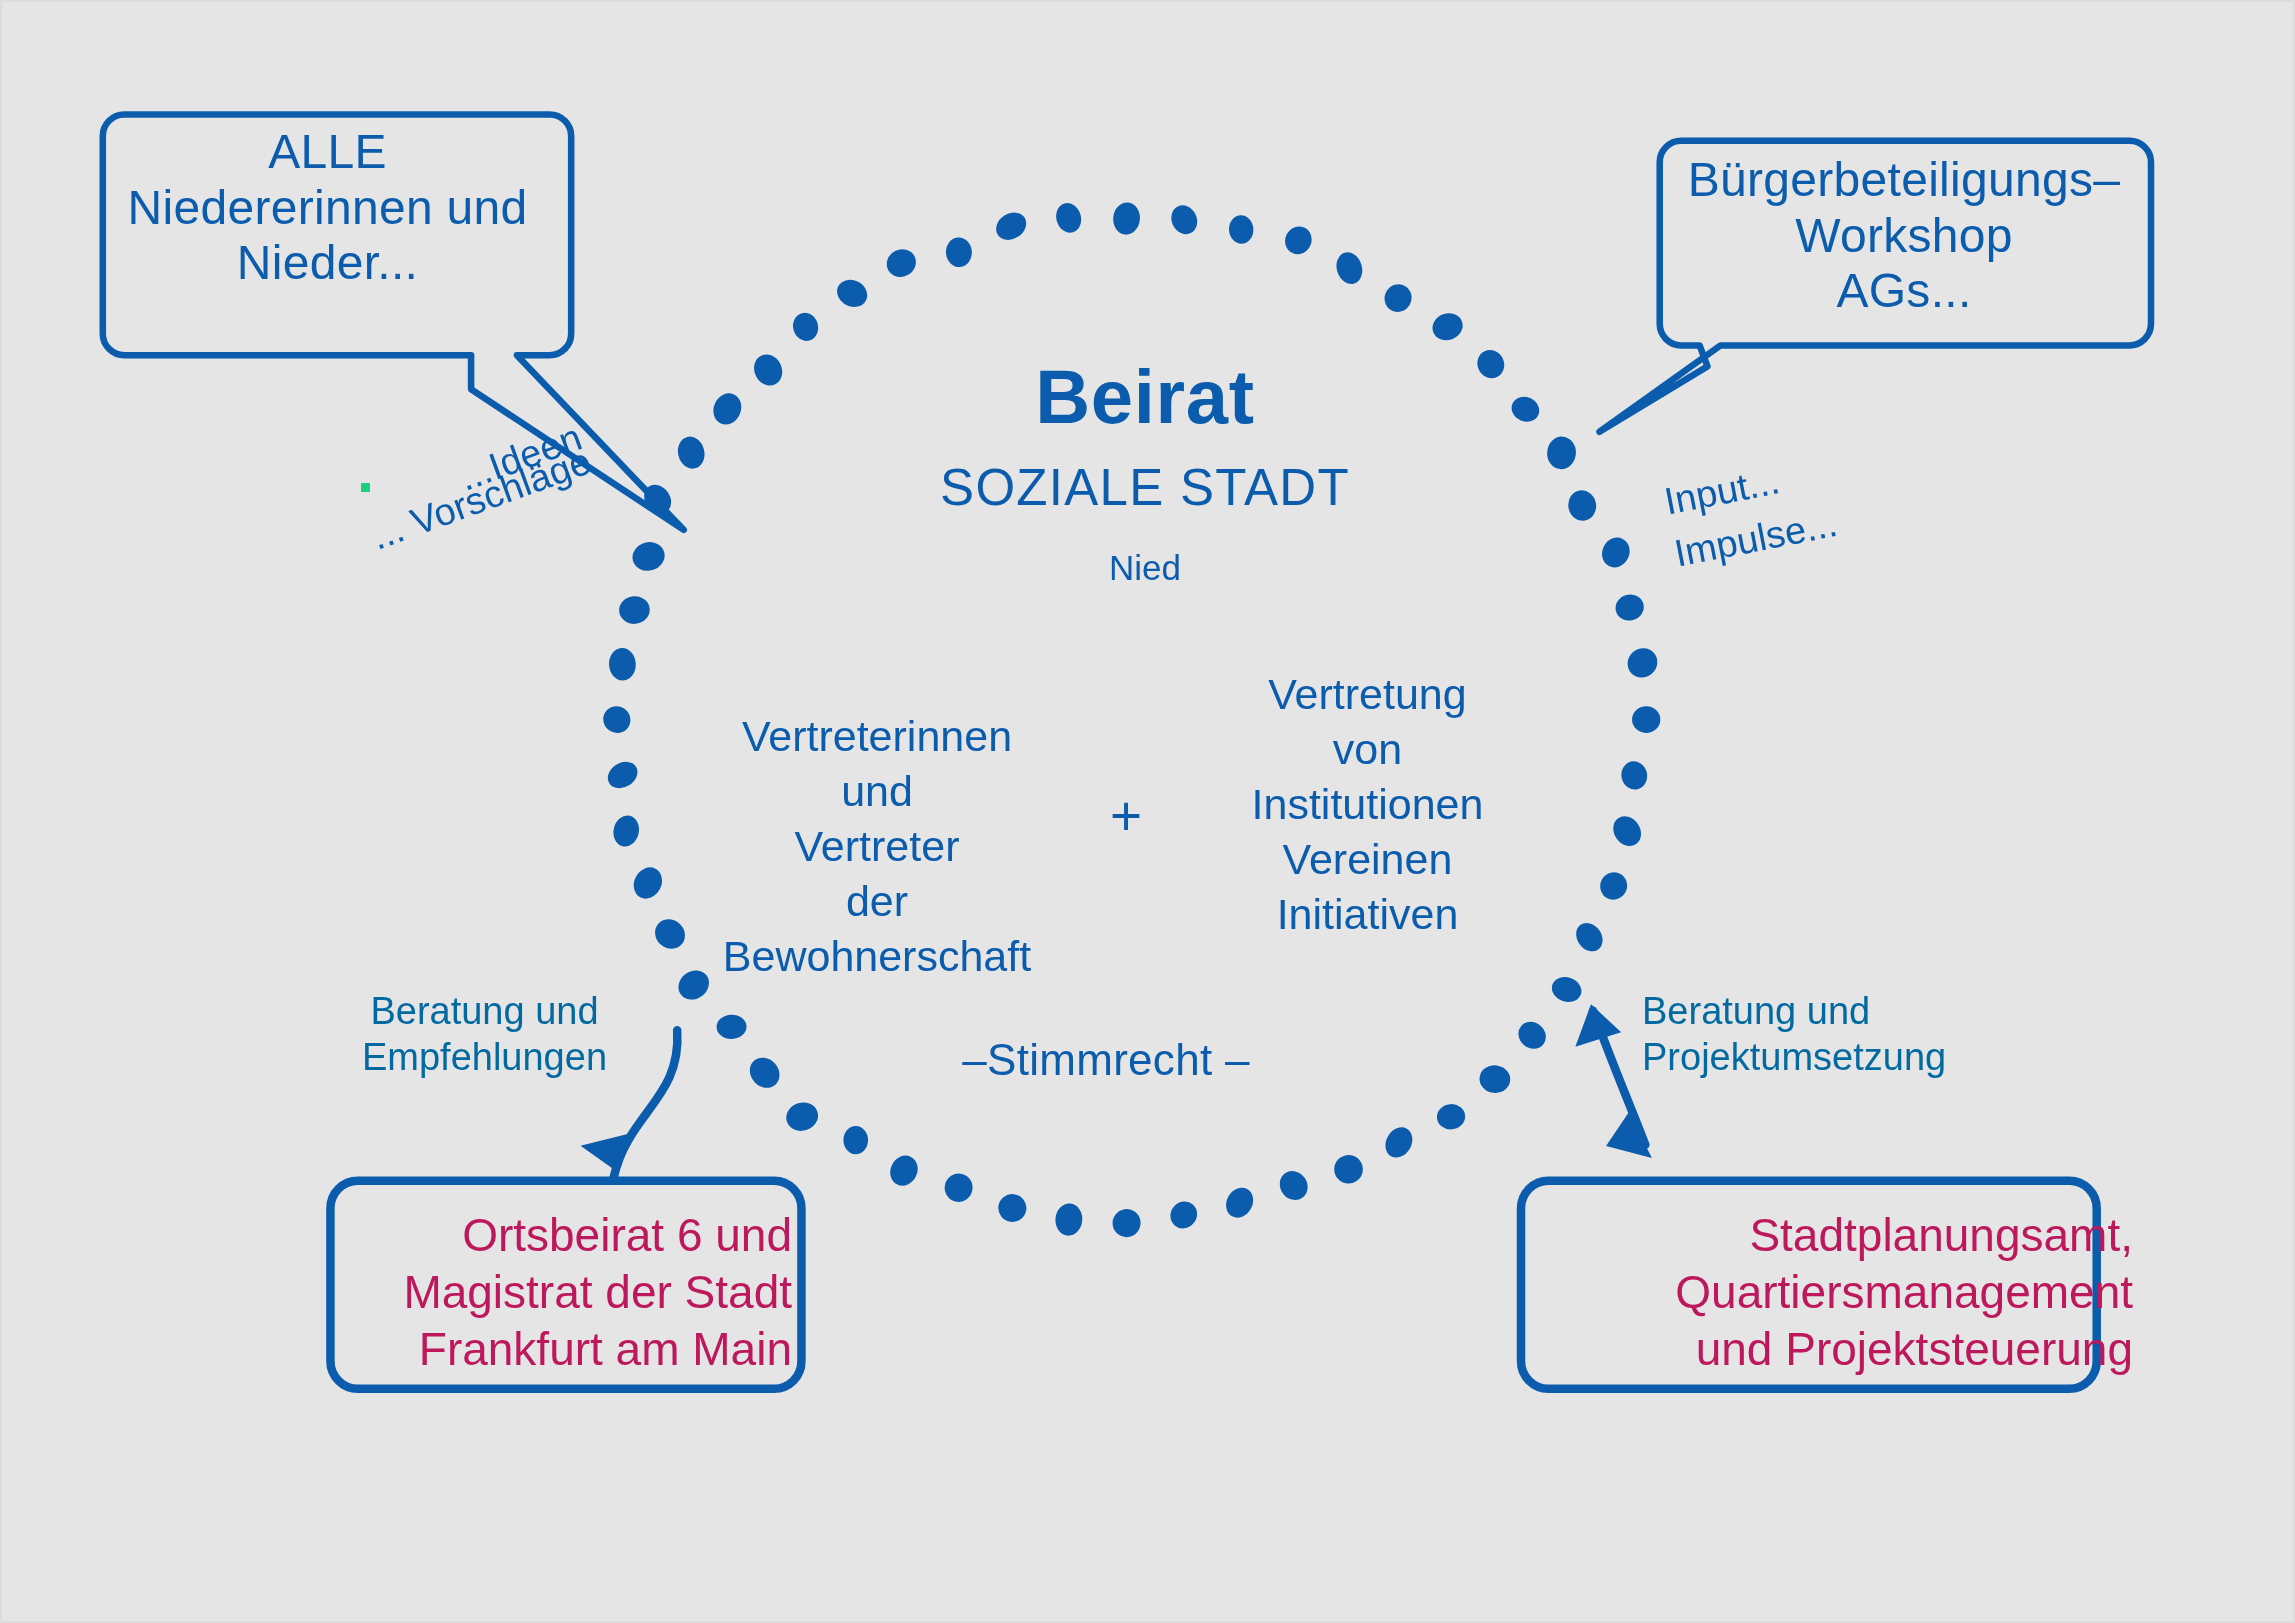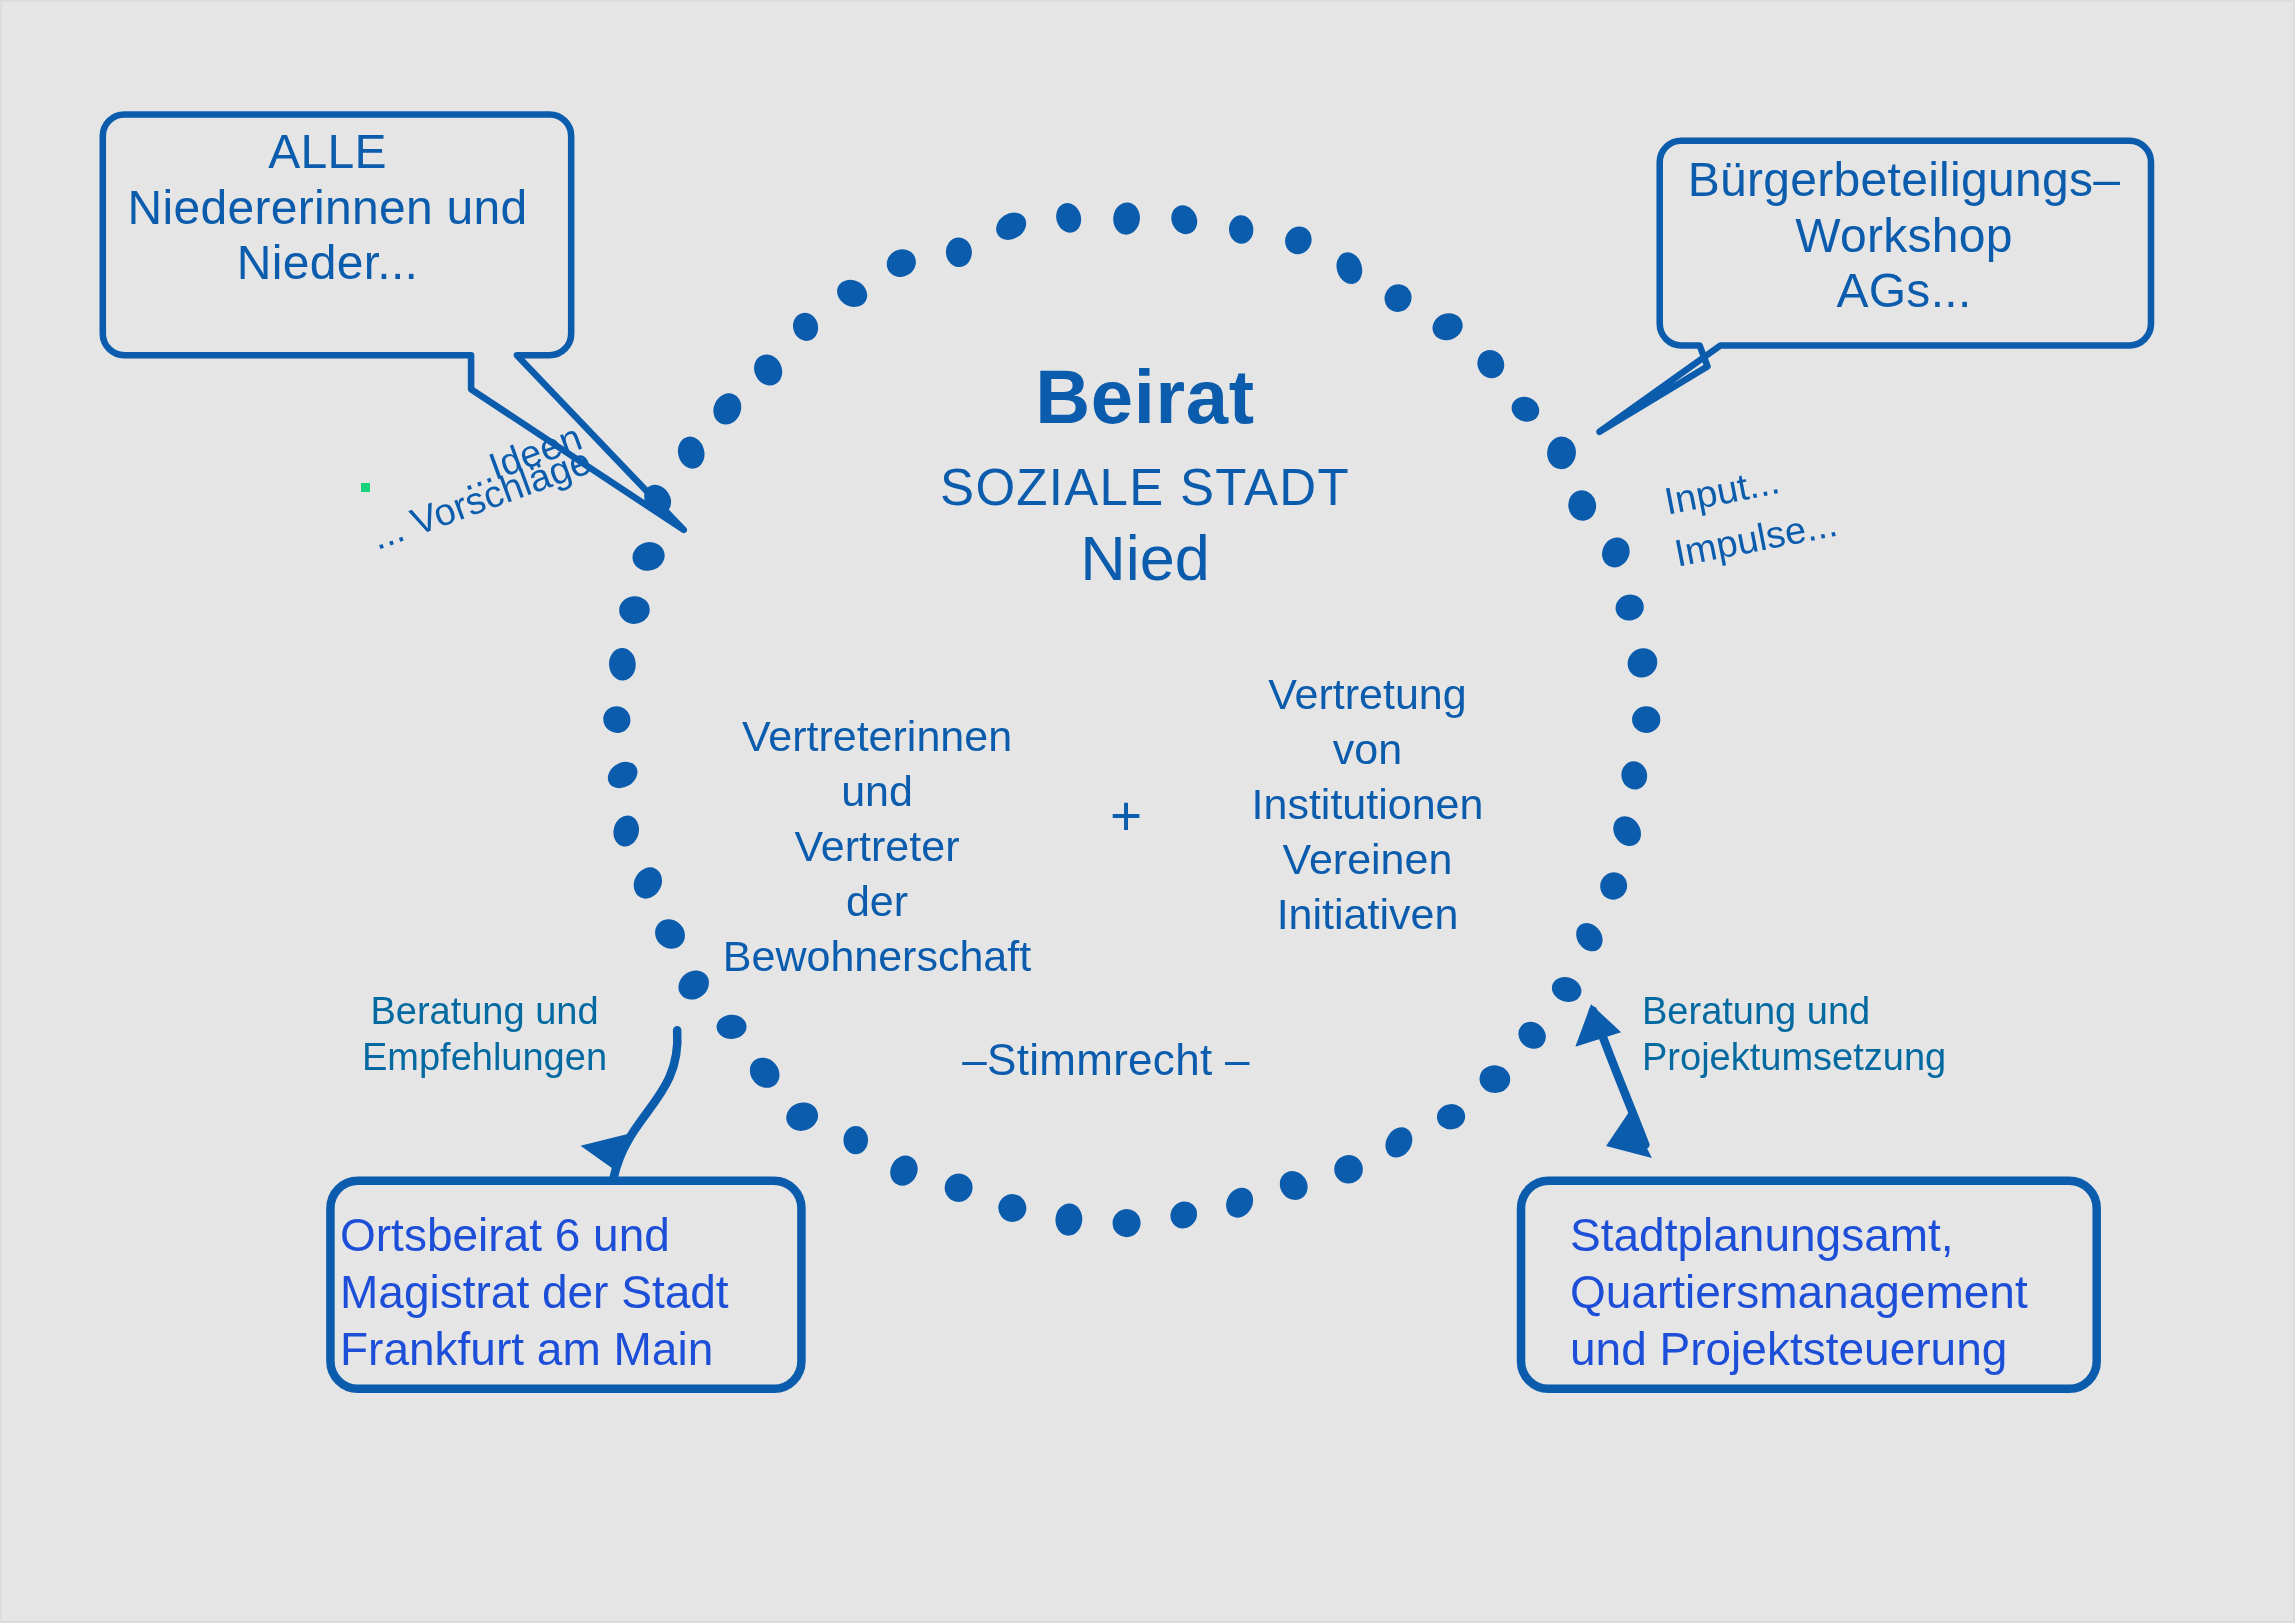--- a/index.html
+++ b/index.html
@@ -56,22 +56,22 @@
     font-size: 76px;
     font-weight: 700;
     letter-spacing: 0.7px;
   }
   #core-sub1 {
     left: 785px; top: 458px; width: 720px;
     font-size: 51px;
     letter-spacing: 1.3px;
   }
   #core-sub2 {
-    left: 785px; top: 522px; width: 720px;
-    font-size: 63px;
+    left: 785px; top: 548px; width: 720px;
+    font-size: 35px;
   }
 
   
   #col-left {
     left: 694px; top: 667px; width: 366px;
     font-size: 43px;
     line-height: 1.28;
     margin-top: 42px;
   }
   #col-right {
@@ -134,22 +134,22 @@
     white-space: pre-line;
   }
   #cap-beratung-left  { left: 347px;  top: 988px; width: 275px; }
   #cap-beratung-right { left: 1642px; top: 988px; width: 327px; text-align: left; }
 
   
   .boxtext {
     position: absolute;
     font-size: 46px;
     line-height: 1.24;
-    color: #1d4ed8;
-    text-align: left;
+    color: #be185d;
+    text-align: right;
     white-space: pre-line;
   }
   #box-left-text  { left: 340px;  top: 1207px; width: 452px; }
   #box-right-text { left: 1525px; top: 1207px; width: 563px; padding-left: 45px; }
 </style>
 </head>
 <body>
 
 <div id="stage">
 

